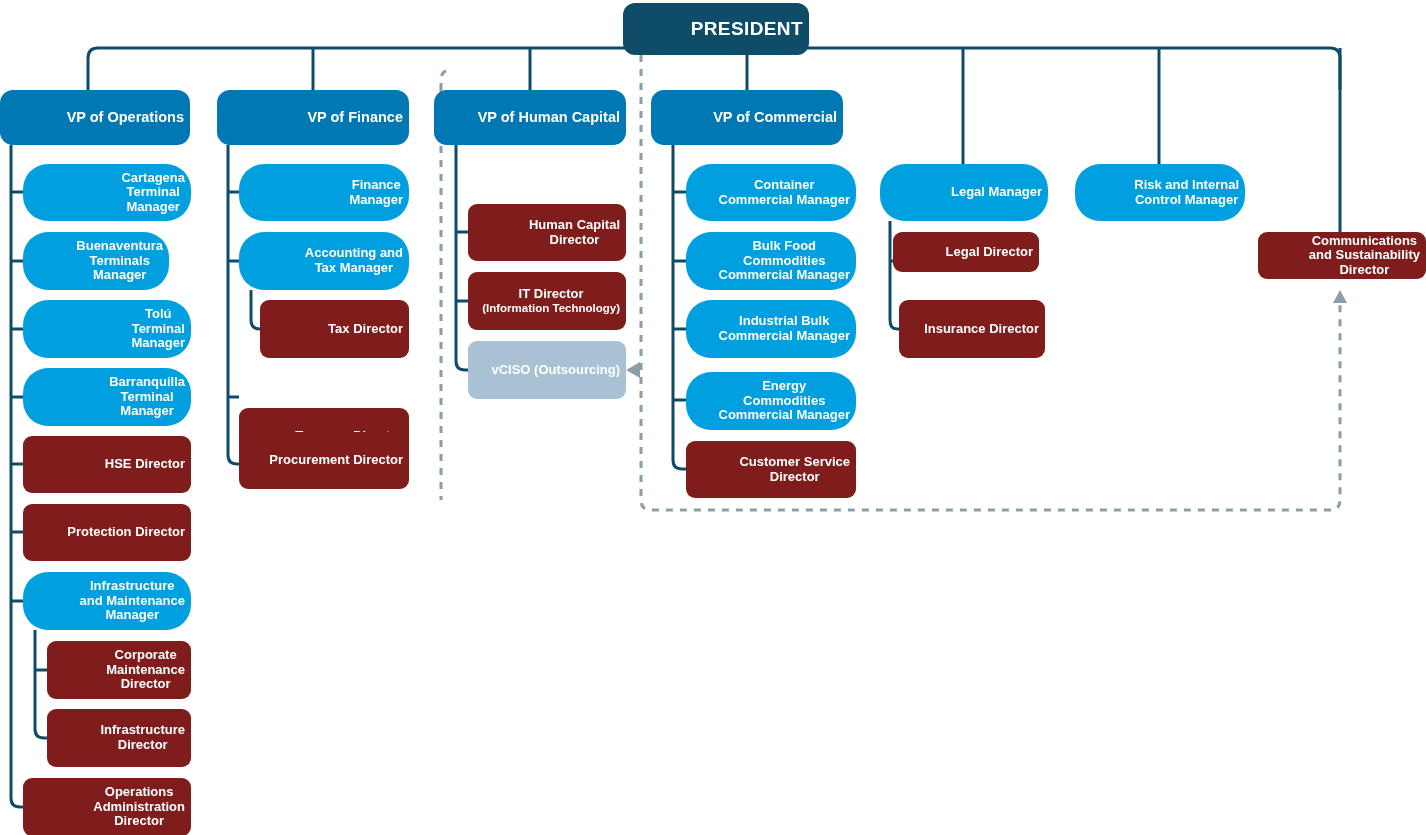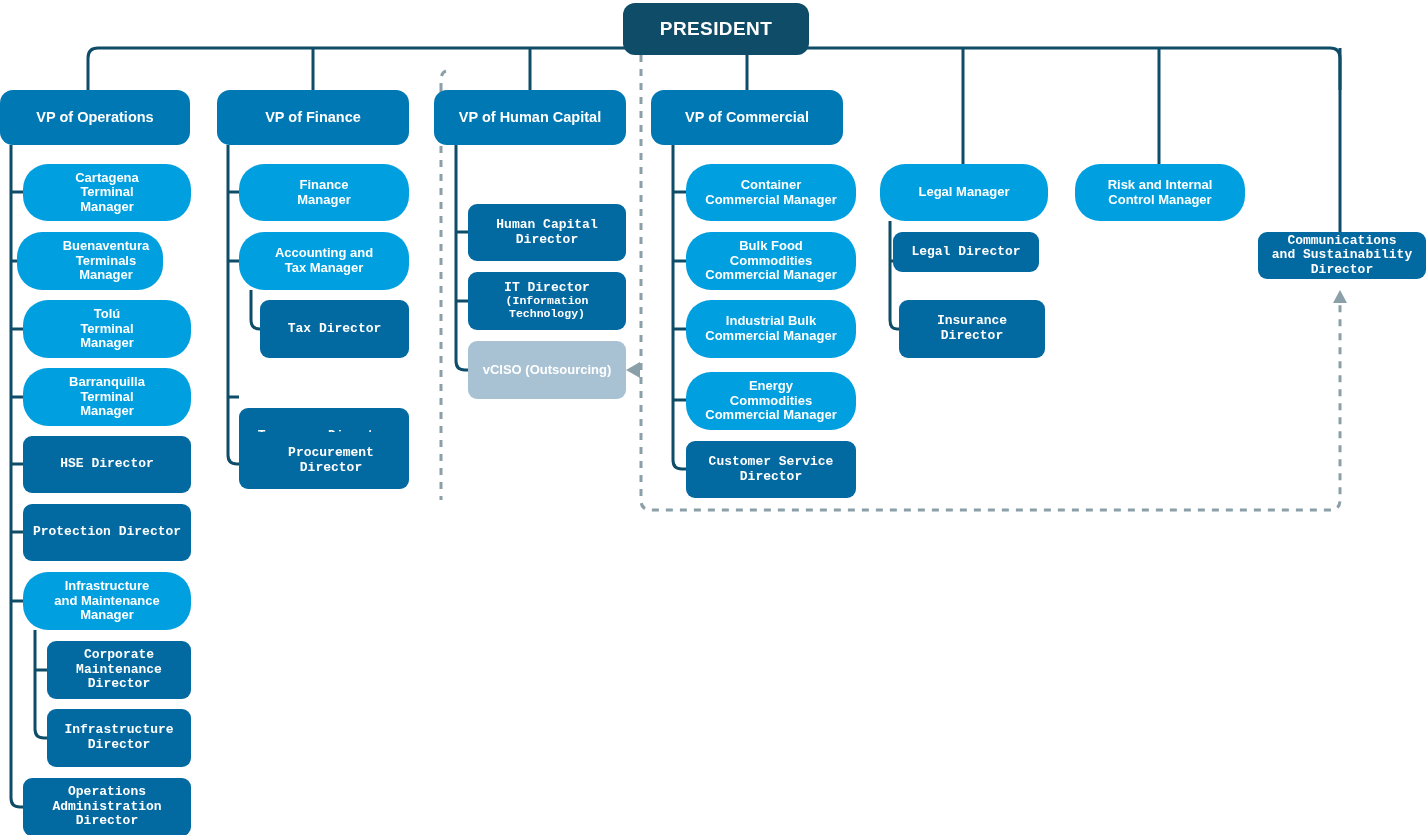--- a/index.html
+++ b/index.html
@@ -18,21 +18,21 @@
   #wires {
     position: absolute;
     left: 0; top: 0;
     width: 1426px; height: 835px;
     pointer-events: none;
   }
   .node {
     position: absolute;
     display: flex;
     align-items: center;
-    justify-content: center;
+    justify-content: flex-end;
     text-align: center;
     color: #ffffff;
     font-weight: bold;
     line-height: 1.12;
     border-radius: 9px;
     padding: 3px 6px;
     white-space: pre-line;
     z-index: 3;
   }
   .node.president {
@@ -40,21 +40,21 @@
     border-radius: 12px;
     font-size: 19px;
     letter-spacing: 0.4px;
   }
   .node.vp {
     background: #0078b3;
     font-size: 14.5px;
     border-radius: 13px;
   }
   .node.mgr { background: #00a0e0; font-size: 13px; border-radius: 25px; }
-  .node.dir { background: #0369a1; font-size: 13px; font-family: Liberation Mono, monospace; }
+  .node.dir { background: #7f1d1d; font-size: 13px; }
   .node.out { background: #a8c2d4; font-size: 13px; }
   .node .sub {
     display: block;
     font-size: 11.5px;
     font-weight: bold;
   }
 </style>
 </head>
 <body>
 
@@ -120,21 +120,21 @@
 
   <div id="node-layer">
       <div class="node president" style="left: 623px; top: 3px; width: 186px; height: 52px;"><span>PRESIDENT</span></div>
       <div class="node vp" style="left: 0px; top: 90px; width: 190px; height: 55px;"><span>VP of Operations</span></div>
       <div class="node vp" style="left: 217px; top: 90px; width: 192px; height: 55px;"><span>VP of Finance</span></div>
       <div class="node vp" style="left: 434px; top: 90px; width: 192px; height: 55px;"><span>VP of Human Capital</span></div>
       <div class="node vp" style="left: 651px; top: 90px; width: 192px; height: 55px;"><span>VP of Commercial</span></div>
       <div class="node mgr" style="left: 23px; top: 164px; width: 168px; height: 57px;"><span>Cartagena
 Terminal
 Manager</span></div>
-      <div class="node mgr" style="left: 17px; top: 232px; width: 146px; height: 58px; padding-left: 38px;"><span>Buenaventura
+      <div class="node mgr" style="left: 23px; top: 232px; width: 146px; height: 58px; padding-left: 38px;"><span>Buenaventura
 Terminals
 Manager</span></div>
       <div class="node mgr" style="left: 23px; top: 300px; width: 168px; height: 58px;"><span>Tolú
 Terminal
 Manager</span></div>
       <div class="node mgr" style="left: 23px; top: 368px; width: 168px; height: 58px;"><span>Barranquilla
 Terminal
 Manager</span></div>
       <div class="node dir" style="left: 23px; top: 436px; width: 168px; height: 57px;"><span>HSE Director</span></div>
       <div class="node dir" style="left: 23px; top: 504px; width: 168px; height: 57px;"><span>Protection Director</span></div>

